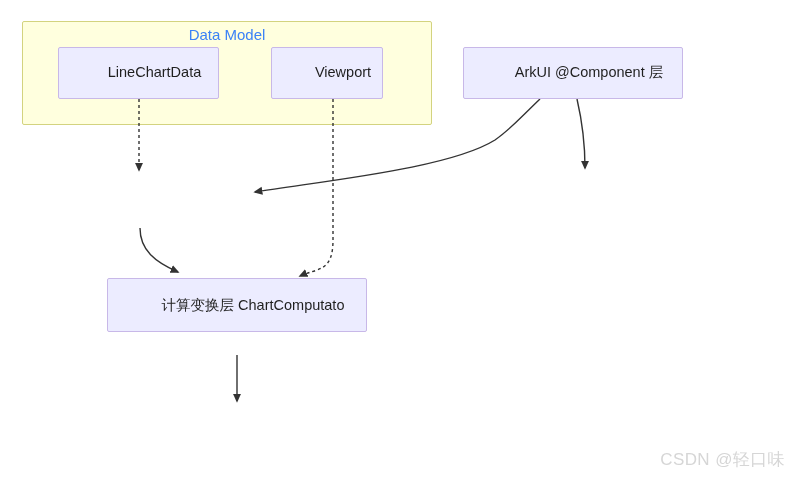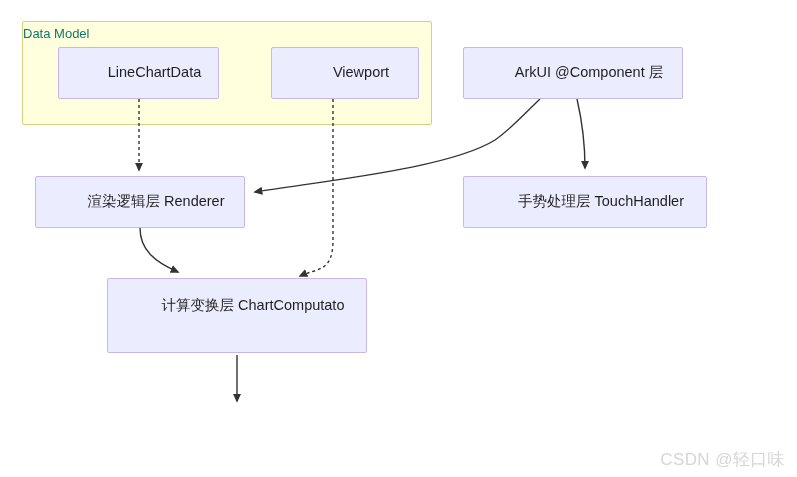--- a/index.html
+++ b/index.html
@@ -51,30 +51,31 @@
     box-sizing: border-box;
     background: #ffffde;
     border: 1px solid #d3d37f;
     border-radius: 2px;
   }
   .cluster-title {
     position: absolute;
     top: 4px;
     left: 0;
     right: 0;
-    font-size: 13px;
-    color: #0f766e;
+    text-align: center;
+    font-size: 15px;
+    color: #3b82f6;
   }
   
   #n-linechartdata { left: 58px;  top: 47px;  width: 161px; height: 52px; }
-  #n-viewport      { left: 271px; top: 47px;  width: 148px; height: 52px; }
+  #n-viewport      { left: 271px; top: 47px;  width: 112px; height: 52px; }
   #n-arkui         { left: 463px; top: 47px;  width: 220px; height: 52px; align-items: center; }
   #n-renderer      { left: 35px;  top: 176px; width: 210px; height: 52px; }
   #n-touchhandler  { left: 463px; top: 176px; width: 244px; height: 52px; }
-  #n-computator    { left: 107px; top: 278px; width: 260px; height: 75px;
+  #n-computator    { left: 107px; top: 278px; width: 260px; height: 54px;
                      align-items: flex-start; padding-top: 18px; }
   #n-canvasctx     { left: 107px; top: 408px; width: 260px; height: 52px; }
   #cluster-datamodel { left: 22px; top: 21px; width: 410px; height: 104px; }
 
   .watermark {
     position: absolute;
     right: 12px;
     bottom: 6px;
     font-size: 17px;
     color: #d6d6d6;
@@ -116,27 +117,21 @@
   </div>
 
   <div class="node" id="n-viewport">
     <span class="node-label">Viewport</span>
   </div>
 
   <div class="node" id="n-arkui">
     <span class="node-label">ArkUI @Component 层</span>
   </div>
 
-  <div class="node" id="n-renderer">
-    <span class="node-label">渲染逻辑层 Renderer</span>
-  </div>
 
-  <div class="node" id="n-touchhandler">
-    <span class="node-label">手势处理层 TouchHandler</span>
-  </div>
 
   <div class="node" id="n-computator">
     <span class="node-label">计算变换层 ChartComputato</span>
   </div>
 
 
   <div class="watermark">CSDN @轻口味</div>
 
 </div>
 

